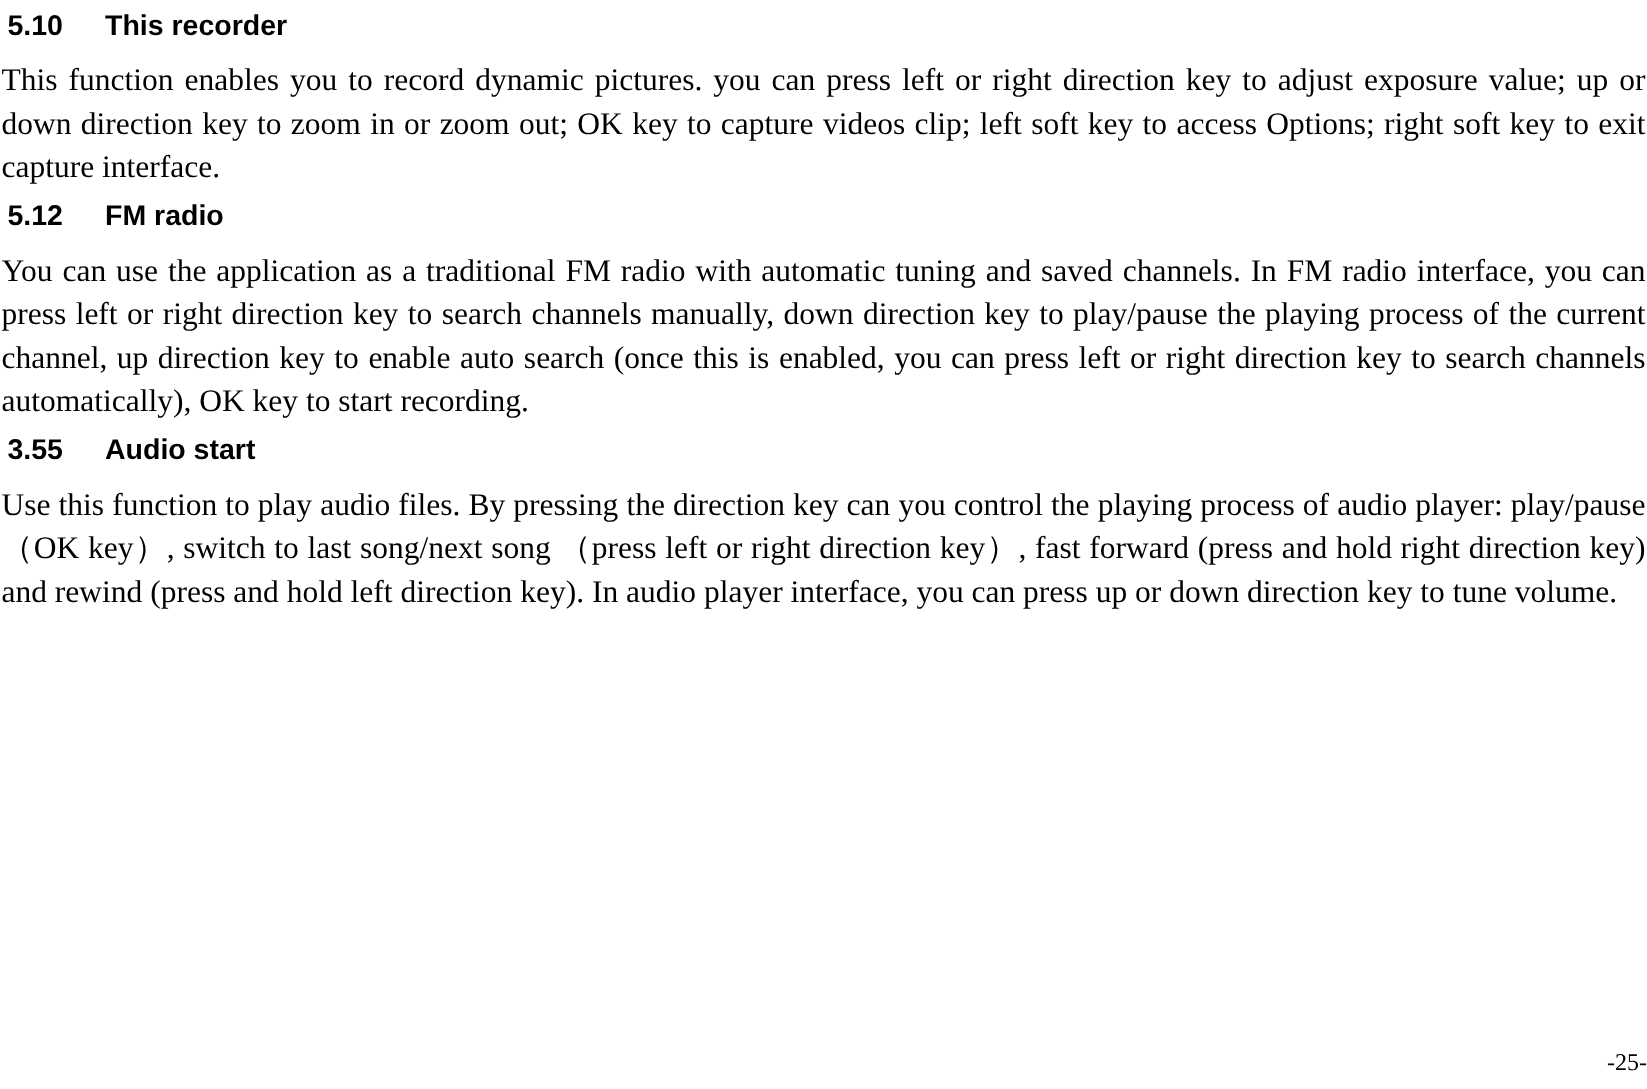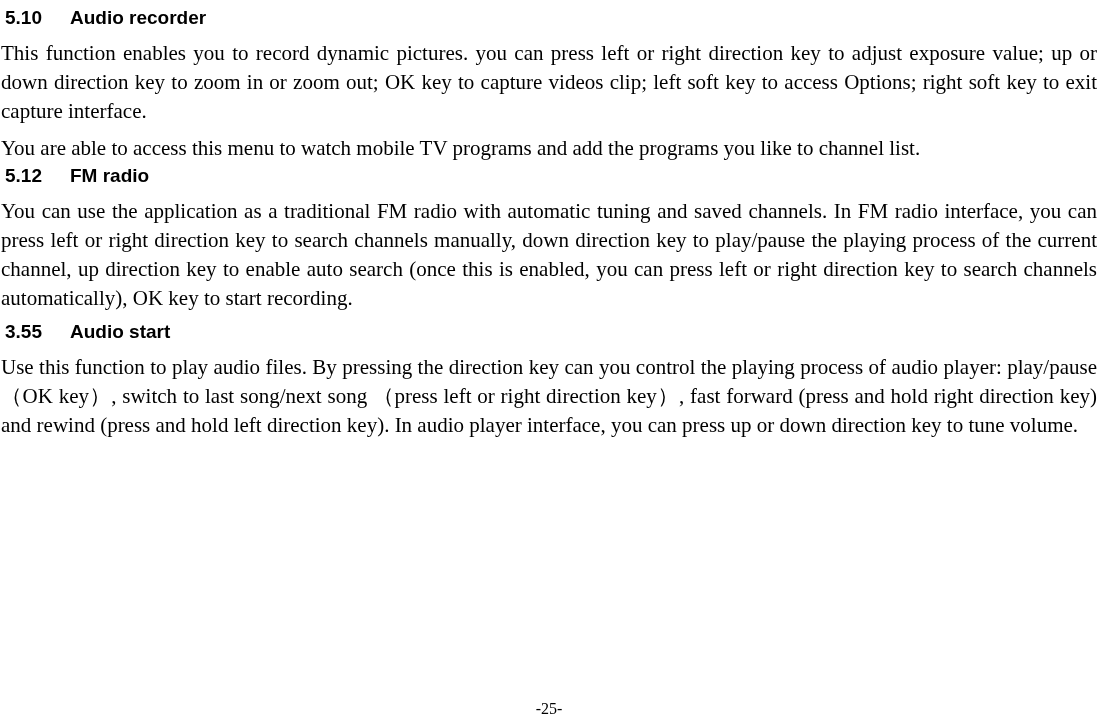--- a/index.html
+++ b/index.html
@@ -33,35 +33,34 @@
       line-height: 1.38;
       margin: 0 1px 8px 1px;
       text-align: justify;
     }
     .para-last { margin-bottom: 22px; }
     .footer {
       position: absolute;
       bottom: 8px;
       left: 0;
       width: 100%;
-      text-align: center;
+      text-align: right;
       font-size: 16px;
     }
   </style>
 </head>
 <body>
 
 <div class="page">
 
   <div class="heading">
-    <span class="num">5.10</span><span>Audio recorder</span>
+    <span class="num">5.10</span><span>This recorder</span>
   </div>
   <p class="para">This function enables you to record dynamic pictures. you can press left or right direction key to adjust exposure value; up or down direction key to zoom in or zoom out; OK key to capture videos clip; left soft key to access Options; right soft key to exit capture interface.</p>
 
-  <p class="para" style="margin-bottom:0;">You are able to access this menu to watch mobile TV programs and add the programs you like to channel list.</p>
 
   <div class="heading">
     <span class="num">5.12</span><span>FM radio</span>
   </div>
   <p class="para">You can use the application as a traditional FM radio with automatic tuning and saved channels. In FM radio interface, you can press left or right direction key to search channels manually, down direction key to play/pause the playing process of the current channel, up direction key to enable auto search (once this is enabled, you can press left or right direction key to search channels automatically), OK key to start recording.</p>
 
   <div class="heading">
     <span class="num">3.55</span><span>Audio start</span>
   </div>
   <p class="para para-last">Use this function to play audio files. By pressing the direction key can you control the playing process of audio player: play/pause（OK key）, switch to last song/next song （press left or right direction key）, fast forward (press and hold right direction key) and rewind (press and hold left direction key). In audio player interface, you can press up or down direction key to tune volume.</p>

